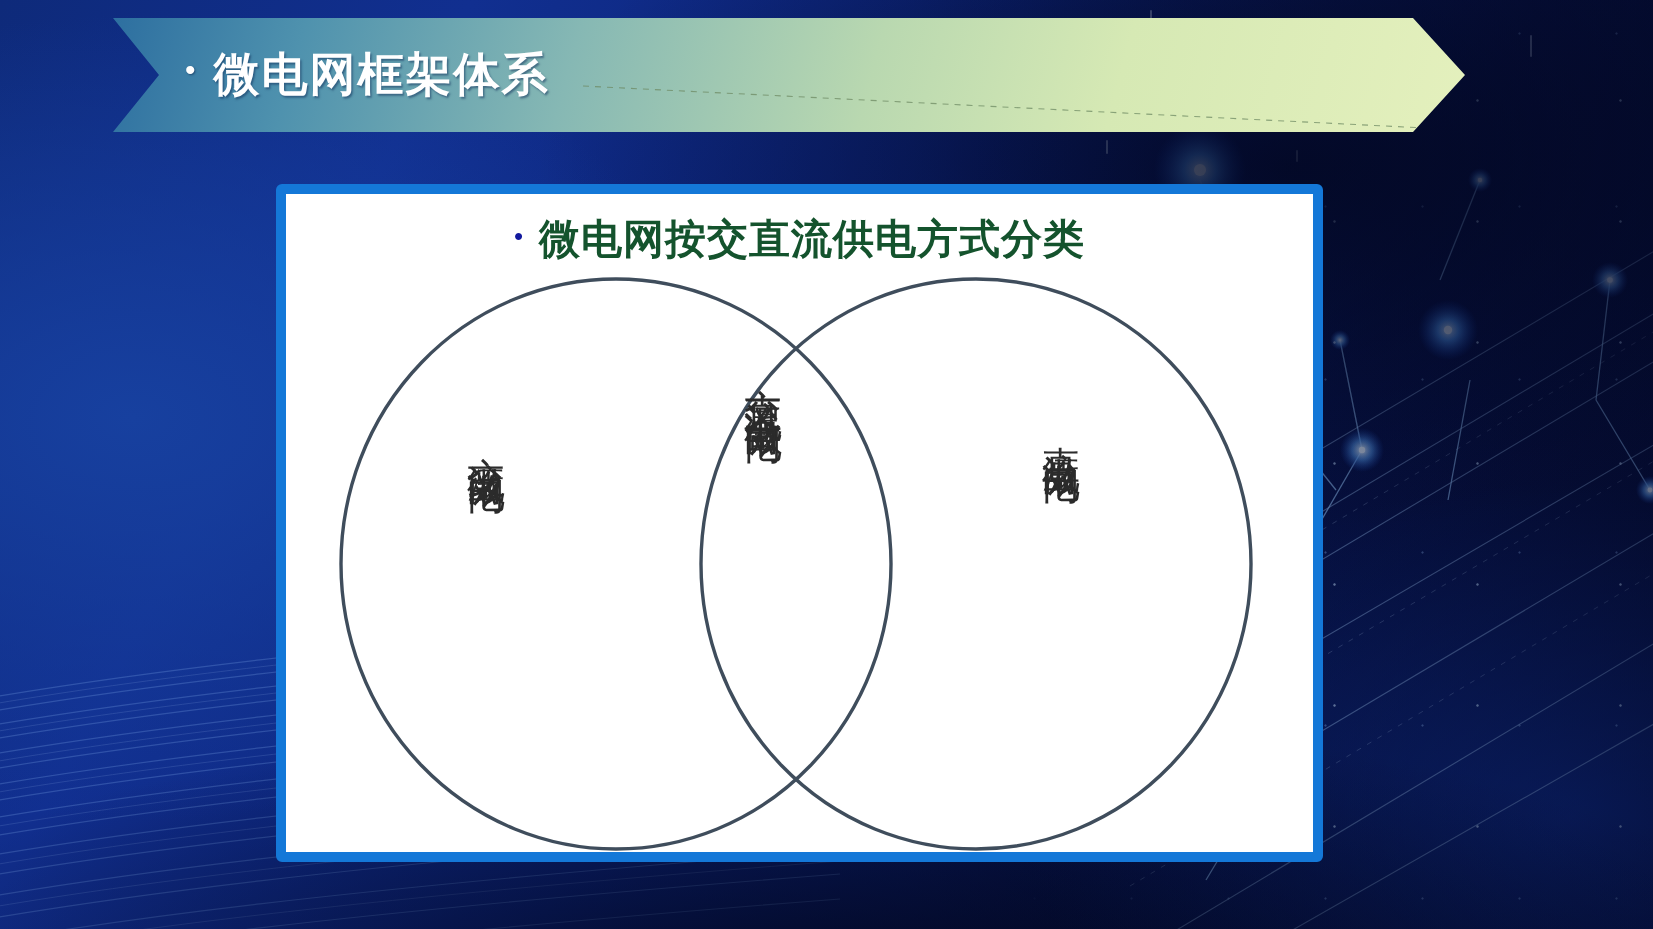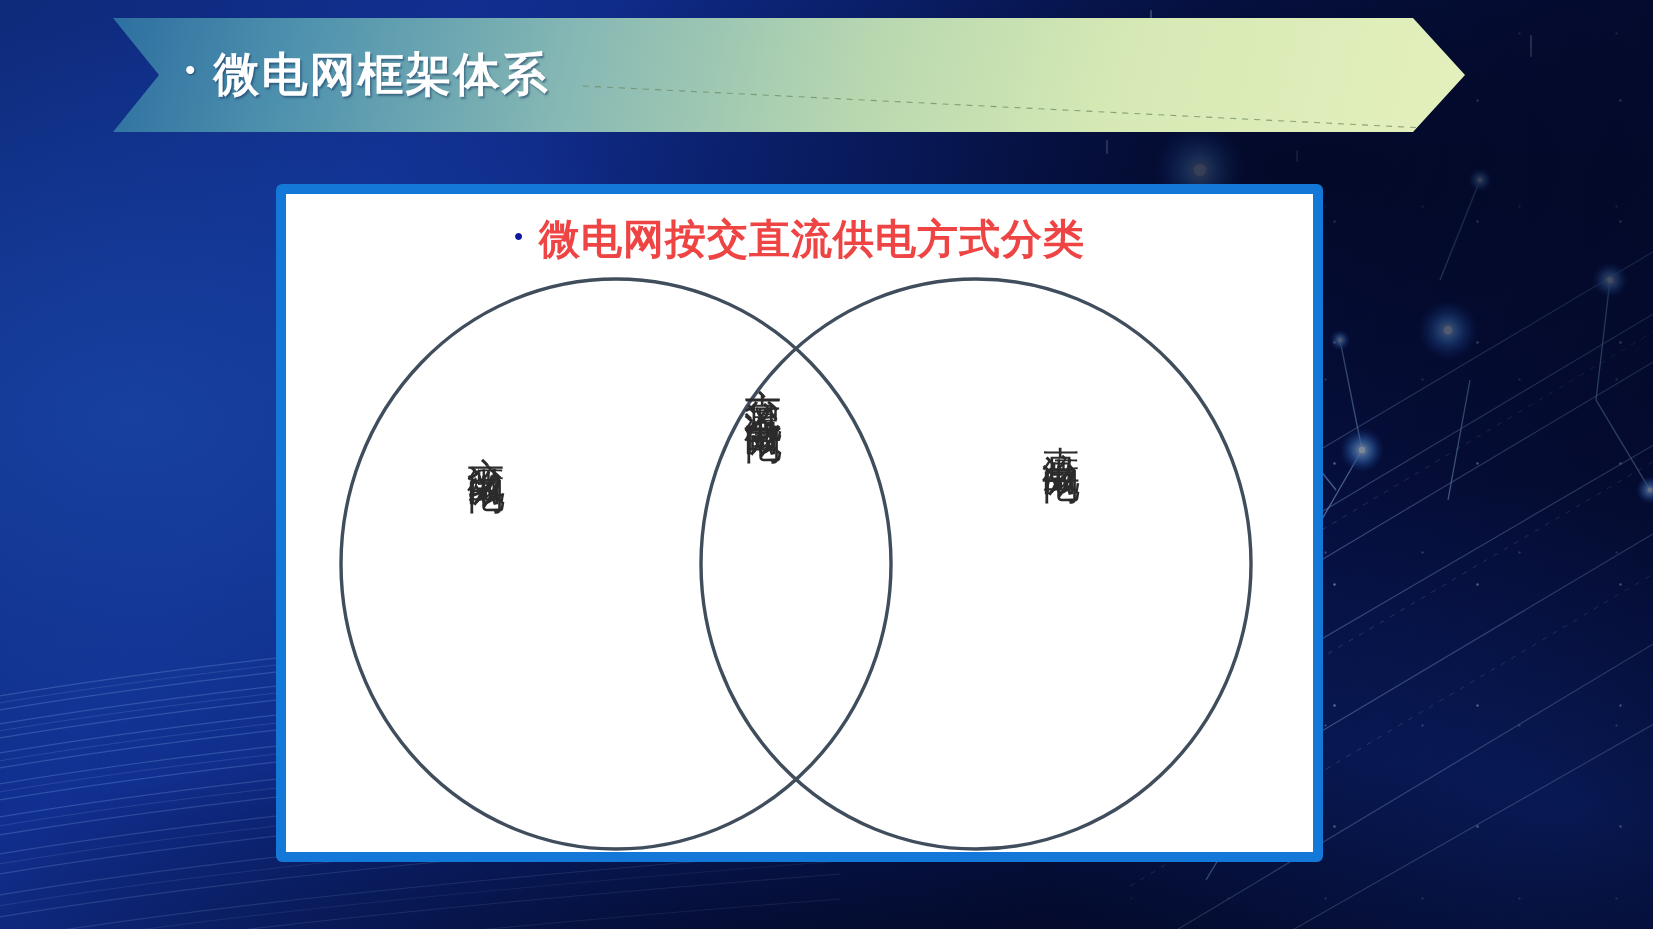--- a/index.html
+++ b/index.html
@@ -148,21 +148,21 @@
     justify-content: center;
   }
   #heading-bullet {
     color: #12199e;
     font-size: 26px;
     line-height: 1;
     margin-right: 16px;
     margin-bottom: 8px;
   }
   #heading-text {
-    color: #ef4444;
+    color: #14532d;
     font-size: 41px;
     font-weight: bold;
     letter-spacing: 1px;
     white-space: nowrap;
   }
 
   
   #venn {
     position: absolute;
     left: 0;

